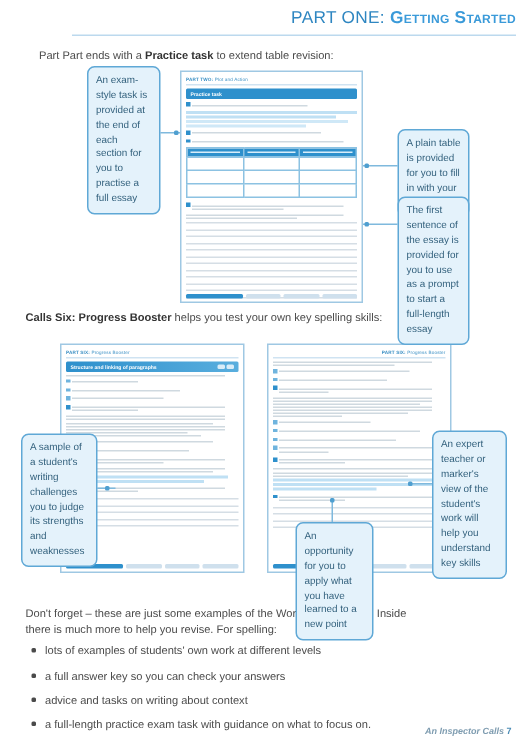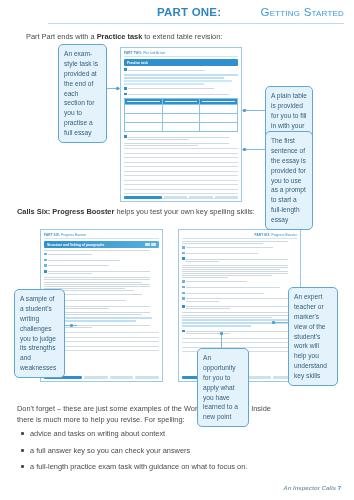--- a/index.html
+++ b/index.html
@@ -15,22 +15,22 @@
 
   
   .runhead{
     position:absolute;left:14px;right:10px;top:6px;
     text-align:right;
     color:#2e86c1;
     font-size:11.5px;
     letter-spacing:.2px;
     white-space:nowrap;
   }
-  .runhead .bold{font-weight:bold;margin-left:40px;}
-  .runhead .sc{font-variant:small-caps;font-weight:normal;color:#3a9ad9;margin-left:36px;}
+  .runhead .bold{font-weight:normal;margin-left:40px;}
+  .runhead .sc{font-variant:small-caps;font-weight:bold;color:#3a9ad9;}
   .runhead-rule{
     position:absolute;left:48px;right:10px;top:23px;height:1px;
     background:#bcd9ee;
   }
 
   
   .lead{
     position:absolute;font-size:7.4px;color:#4a4a4a;line-height:1.25;
     white-space:nowrap;
   }
@@ -478,22 +478,23 @@
   <div class="callout" style="left:197px;top:348px;width:52px;">
     <span>An opportunity for you to apply what you have learned to a new point</span>
   </div>
   <div class="leader v" style="left:221px;top:332px;height:16px;"></div>
   <div class="dot" style="left:220px;top:332px;"></div>
 
   <div class="outro">
     <div>Don't forget – these are just some examples of the Workbook contents. Inside</div>
     <div>there is much more to help you revise. For spelling:</div>
     <ul class="bullets">
+      <li>lots of examples of students' own work at different levels</li>
+      <li>a full answer key so you can check your answers</li>
       <li>advice and tasks on writing about context</li>
-      <li>a full answer key so you can check your answers</li>
       <li>a full-length practice exam task with guidance on what to focus on.</li>
     </ul>
   </div>
 
   <div class="footer">
     <span class="t">An Inspector Calls</span>
     <span class="p">7</span>
   </div>
 
 </div>

